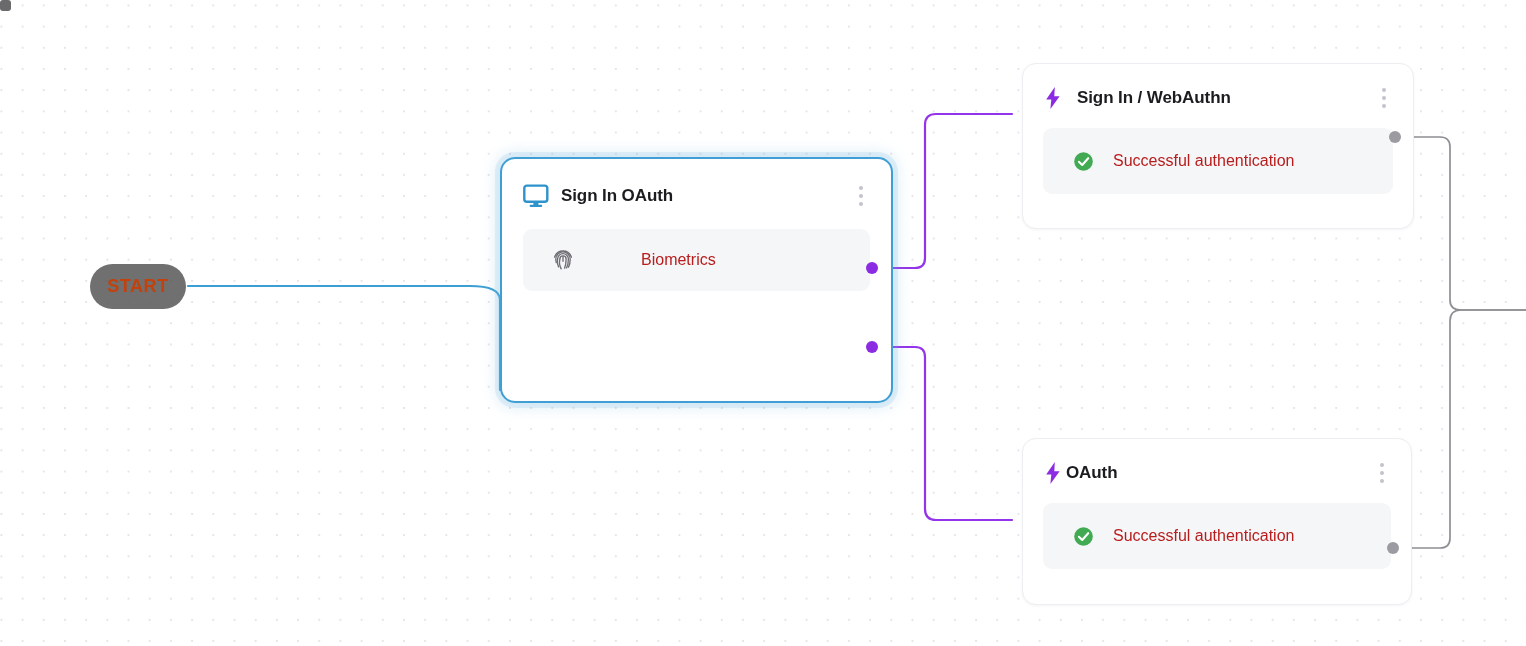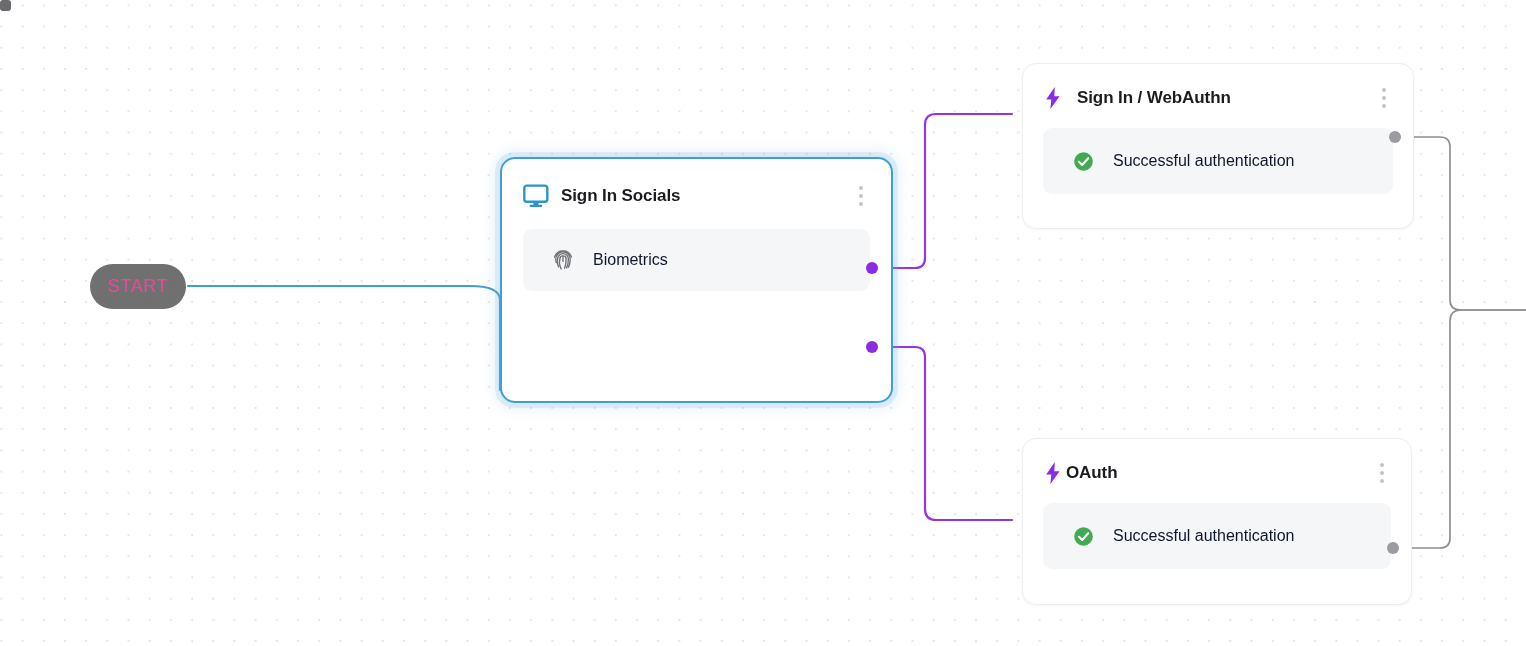--- a/index.html
+++ b/index.html
@@ -17,21 +17,21 @@
 
   
   #start-node{
     left:90px;top:264px;width:96px;height:45px;
     background:rgba(88,88,89,0.86);
     border-radius:23px;
     display:flex;align-items:center;justify-content:center;
     z-index:2;
   }
   #start-node .start-label{
-    color:#ec4899;font-size:18px;letter-spacing:.6px;font-weight:400;
+    color:#c2410c;font-size:18px;letter-spacing:.6px;font-weight:700;
     font-family:"Liberation Sans","DejaVu Sans",sans-serif;
     text-align:center;
   }
   #start-handle{
     left:181px;top:280px;width:11px;height:11px;
     background:#6a6a6c;border-radius:3px;z-index:2;
   }
 
   
   .card{border-radius:14px;}
@@ -43,32 +43,32 @@
   .kebab{
     margin-left:auto;width:18px;height:22px;
     display:flex;flex-direction:column;align-items:center;justify-content:center;gap:4px;
     cursor:pointer;flex:none;
   }
   .kebab i{display:block;width:4px;height:4px;border-radius:50%;background:#c2c4cb;}
   .row{
     background:#f5f6f8;border-radius:9px;
     display:flex;align-items:center;
   }
-  .row-label{font-size:16px;color:#0f172a;white-space:nowrap;}
+  .row-label{font-size:16px;color:#b91c1c;white-space:nowrap;}
 
   
   #signin-node{
     left:500px;top:157px;width:393px;height:246px;
     border:2px solid #3e9fd4;border-radius:15px;
     box-shadow:0 0 0 5px rgba(110,178,222,0.16), 0 0 14px 6px rgba(120,185,225,0.20);
     padding:14px 21px 0 21px;
   }
   #signin-node .card-head{height:46px;margin-bottom:10px;}
   #signin-node .card-title{margin-left:12px;font-size:17px;}
-  #signin-node .row{height:62px;padding-left:30px;margin-bottom:12px;}
+  #signin-node .row{height:62px;padding-left:30px;margin-bottom:12px;gap:48px;}
   #signin-node .row-label{margin-left:20px;}
 
   
   #webauthn-node{
     left:1022px;top:27px;width:392px;height:166px;
     border:1px solid #eceef1;border-radius:14px;
     box-shadow:0 1px 3px rgba(30,35,60,0.05);
     padding:12px 20px 0 20px;
     margin-top:36px;
   }
@@ -120,21 +120,21 @@
 
 <div id="signin-node" class="node card">
   <div class="card-head">
     <span class="icon">
       <svg width="26" height="24" viewBox="0 0 26 24">
         <rect x="1.3" y="1.6" width="23" height="16.2" rx="2.6" fill="none" stroke="#2f93cb" stroke-width="2.4"></rect>
         <rect x="10.4" y="17.8" width="5" height="3.4" fill="#2f93cb"></rect>
         <rect x="6.6" y="20.7" width="12.6" height="2.3" rx="1.1" fill="#2f93cb"></rect>
       </svg>
     </span>
-    <span class="card-title">Sign In Socials</span>
+    <span class="card-title">Sign In OAuth</span>
     <span class="kebab">
         <i></i>
         <i></i>
         <i></i>
       </span>
   </div>
 
   <div class="row">
     <span class="icon">
       <svg width="20" height="22" viewBox="0 0 20 22">

